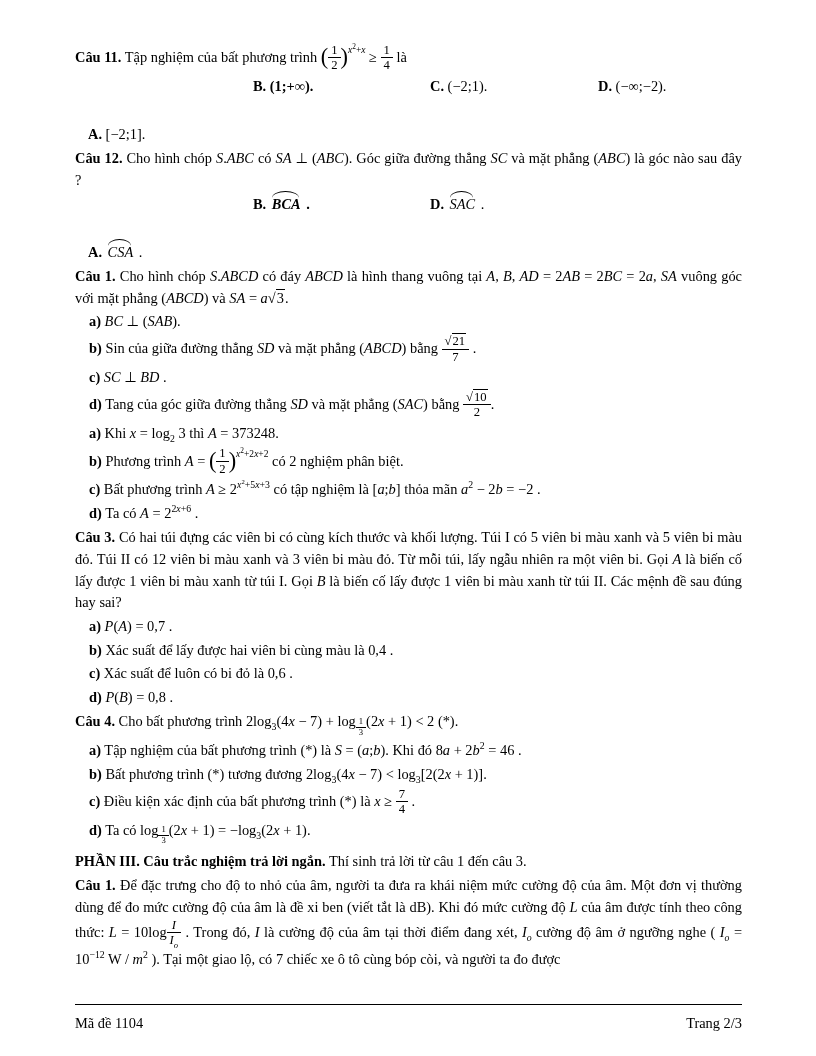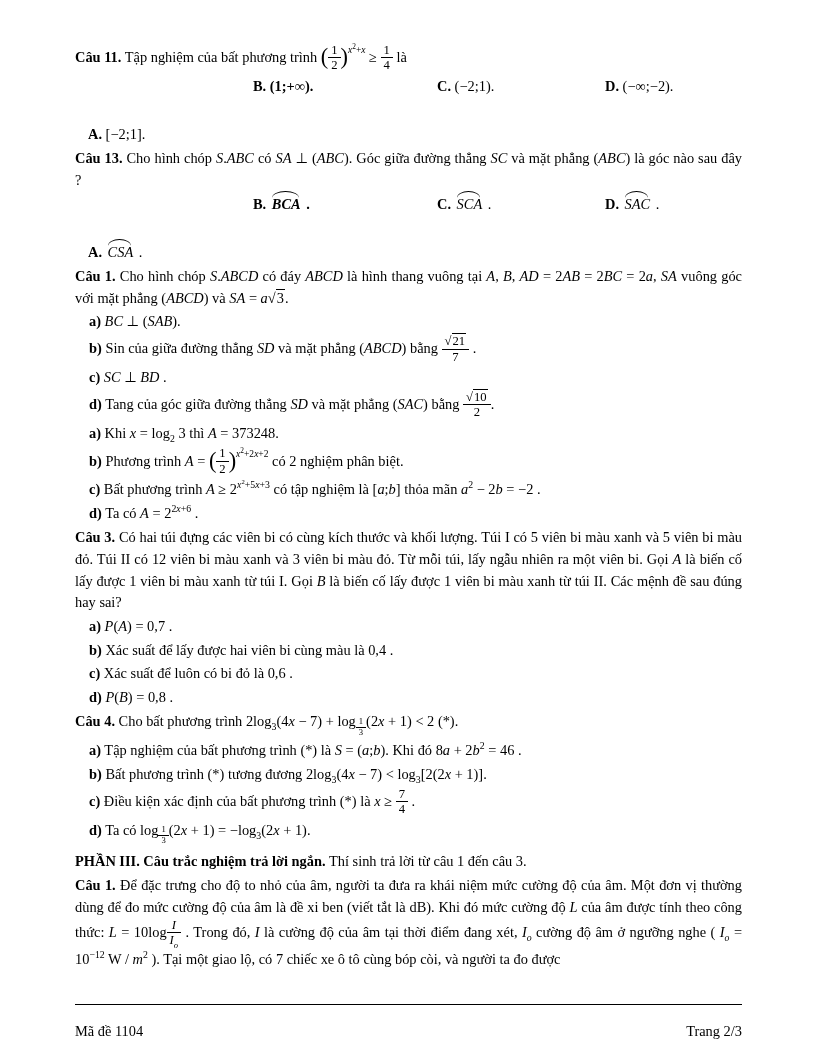--- a/index.html
+++ b/index.html
@@ -4,38 +4,38 @@
 <style>
   html,body{margin:0;padding:0;background:#fff;}
   .page{width:816px;height:1056px;position:relative;background:#fff;color:#000;
         font-family:"Liberation Serif",serif;font-size:14.4px;line-height:1.5;overflow:hidden;}
   .content{position:absolute;top:40px;left:75px;width:667px;}
   p{margin:0;}
   .stem{text-align:justify;margin-top:3px;}
   .phead{text-align:justify;margin-top:4px;}
   .item{padding-left:14px;margin-top:2px;}
   .opts{display:flex;padding-left:13px;margin:2px 0 3px 0;}
-  .o1{width:165px;margin-top:48px;} .o2{width:177px;font-weight:bold;} .o3{width:168px;margin-left:7px;} .o4{flex:1;}
+  .o1{width:165px;margin-top:48px;} .o2{width:177px;font-weight:bold;} .o3{width:168px;} .o4{flex:1;}
   sup{font-size:0.68em;line-height:0;}
   sub{font-size:0.68em;line-height:0;}
   m-frac{display:inline-flex;flex-direction:column;vertical-align:middle;text-align:center;
          font-size:0.88em;line-height:1.15;position:relative;top:-0.08em;font-style:normal;}
   m-frac m-t{display:block;padding:0 3px;border-bottom:1px solid #000;}
   m-frac m-b{display:block;padding:0 3px;}
   m-sq{white-space:nowrap;font-style:normal;}
   m-sq::before{content:"√";}
   m-sq m-r{border-top:1px solid #000;padding:0 1px;text-align:right;}
   m-hat{display:inline-block;position:relative;font-style:italic;padding:0 2px;}
   m-hat::before{content:"";position:absolute;left:2px;right:4px;top:-3px;height:6px;
                 border-top:1.5px solid #000;border-radius:50% 50% 0 0 / 100% 100% 0 0;}
   m-p{font-size:1.55em;vertical-align:middle;position:relative;top:-0.07em;line-height:1;}
   m-e{font-size:0.66em;vertical-align:0.95em;}
   m-e sup{font-size:0.78em;}
   .footer{position:absolute;left:75px;right:74px;top:1004px;border-top:1.7px solid #000;
-          display:flex;justify-content:space-between;padding-top:16px;align-items:flex-end;}
+          display:flex;justify-content:space-between;padding-top:8px;align-items:flex-end;}
 </style>
 </head>
 <body>
 
 <div class="page">
   <main class="content">
 
     <p class="stem"><b>Câu 11.</b> Tập nghiệm của bất phương trình <m-p>(</m-p><m-frac>
           <m-t>1</m-t>
           <m-b>2</m-b>
@@ -43,25 +43,24 @@
           <m-t>1</m-t>
           <m-b>4</m-b>
         </m-frac> là</p>
     <div class="opts">
       <span class="o1"><b>A.</b> [−2;1].</span>
       <span class="o2"><b>B.</b> (1;+∞).</span>
       <span class="o3"><b>C.</b> (−2;1).</span>
       <span class="o4"><b>D.</b> (−∞;−2).</span>
     </div>
 
-    <p class="stem"><b>Câu 13.</b> Cho hình chóp <i>S</i>.<i>ABC</i> có <i>SA</i> ⊥ (<i>ABC</i>). Góc giữa đường thẳng <i>SC</i> và mặt phẳng (<i>ABC</i>) là góc nào sau đây ?</p>
+    <p class="stem"><b>Câu 12.</b> Cho hình chóp <i>S</i>.<i>ABC</i> có <i>SA</i> ⊥ (<i>ABC</i>). Góc giữa đường thẳng <i>SC</i> và mặt phẳng (<i>ABC</i>) là góc nào sau đây ?</p>
     <div class="opts">
       <span class="o1"><b>A.</b> <m-hat>CSA</m-hat> .</span>
       <span class="o2"><b>B.</b> <m-hat>BCA</m-hat> .</span>
-      <span class="o3"><b>C.</b> <m-hat>SCA</m-hat> .</span>
       <span class="o4"><b>D.</b> <m-hat>SAC</m-hat> .</span>
     </div>
 
 
     <p class="stem"><b>Câu 1.</b> Cho hình chóp <i>S</i>.<i>ABCD</i> có đáy <i>ABCD</i> là hình thang vuông tại <i>A</i>, <i>B</i>, <i>AD</i> = 2<i>AB</i> = 2<i>BC</i> = 2<i>a</i>, <i>SA</i> vuông góc với mặt phẳng (<i>ABCD</i>) và <i>SA</i> = <i>a</i><m-sq><m-r>3</m-r></m-sq>.</p>
     <p class="item"><b>a)</b> <i>BC</i> ⊥ (<i>SAB</i>).</p>
     <p class="item"><b>b)</b> Sin của giữa đường thẳng <i>SD</i> và mặt phẳng (<i>ABCD</i>) bằng <m-frac>
           <m-t><m-sq><m-r>21</m-r></m-sq></m-t>
           <m-b>7</m-b>
         </m-frac> .</p>

